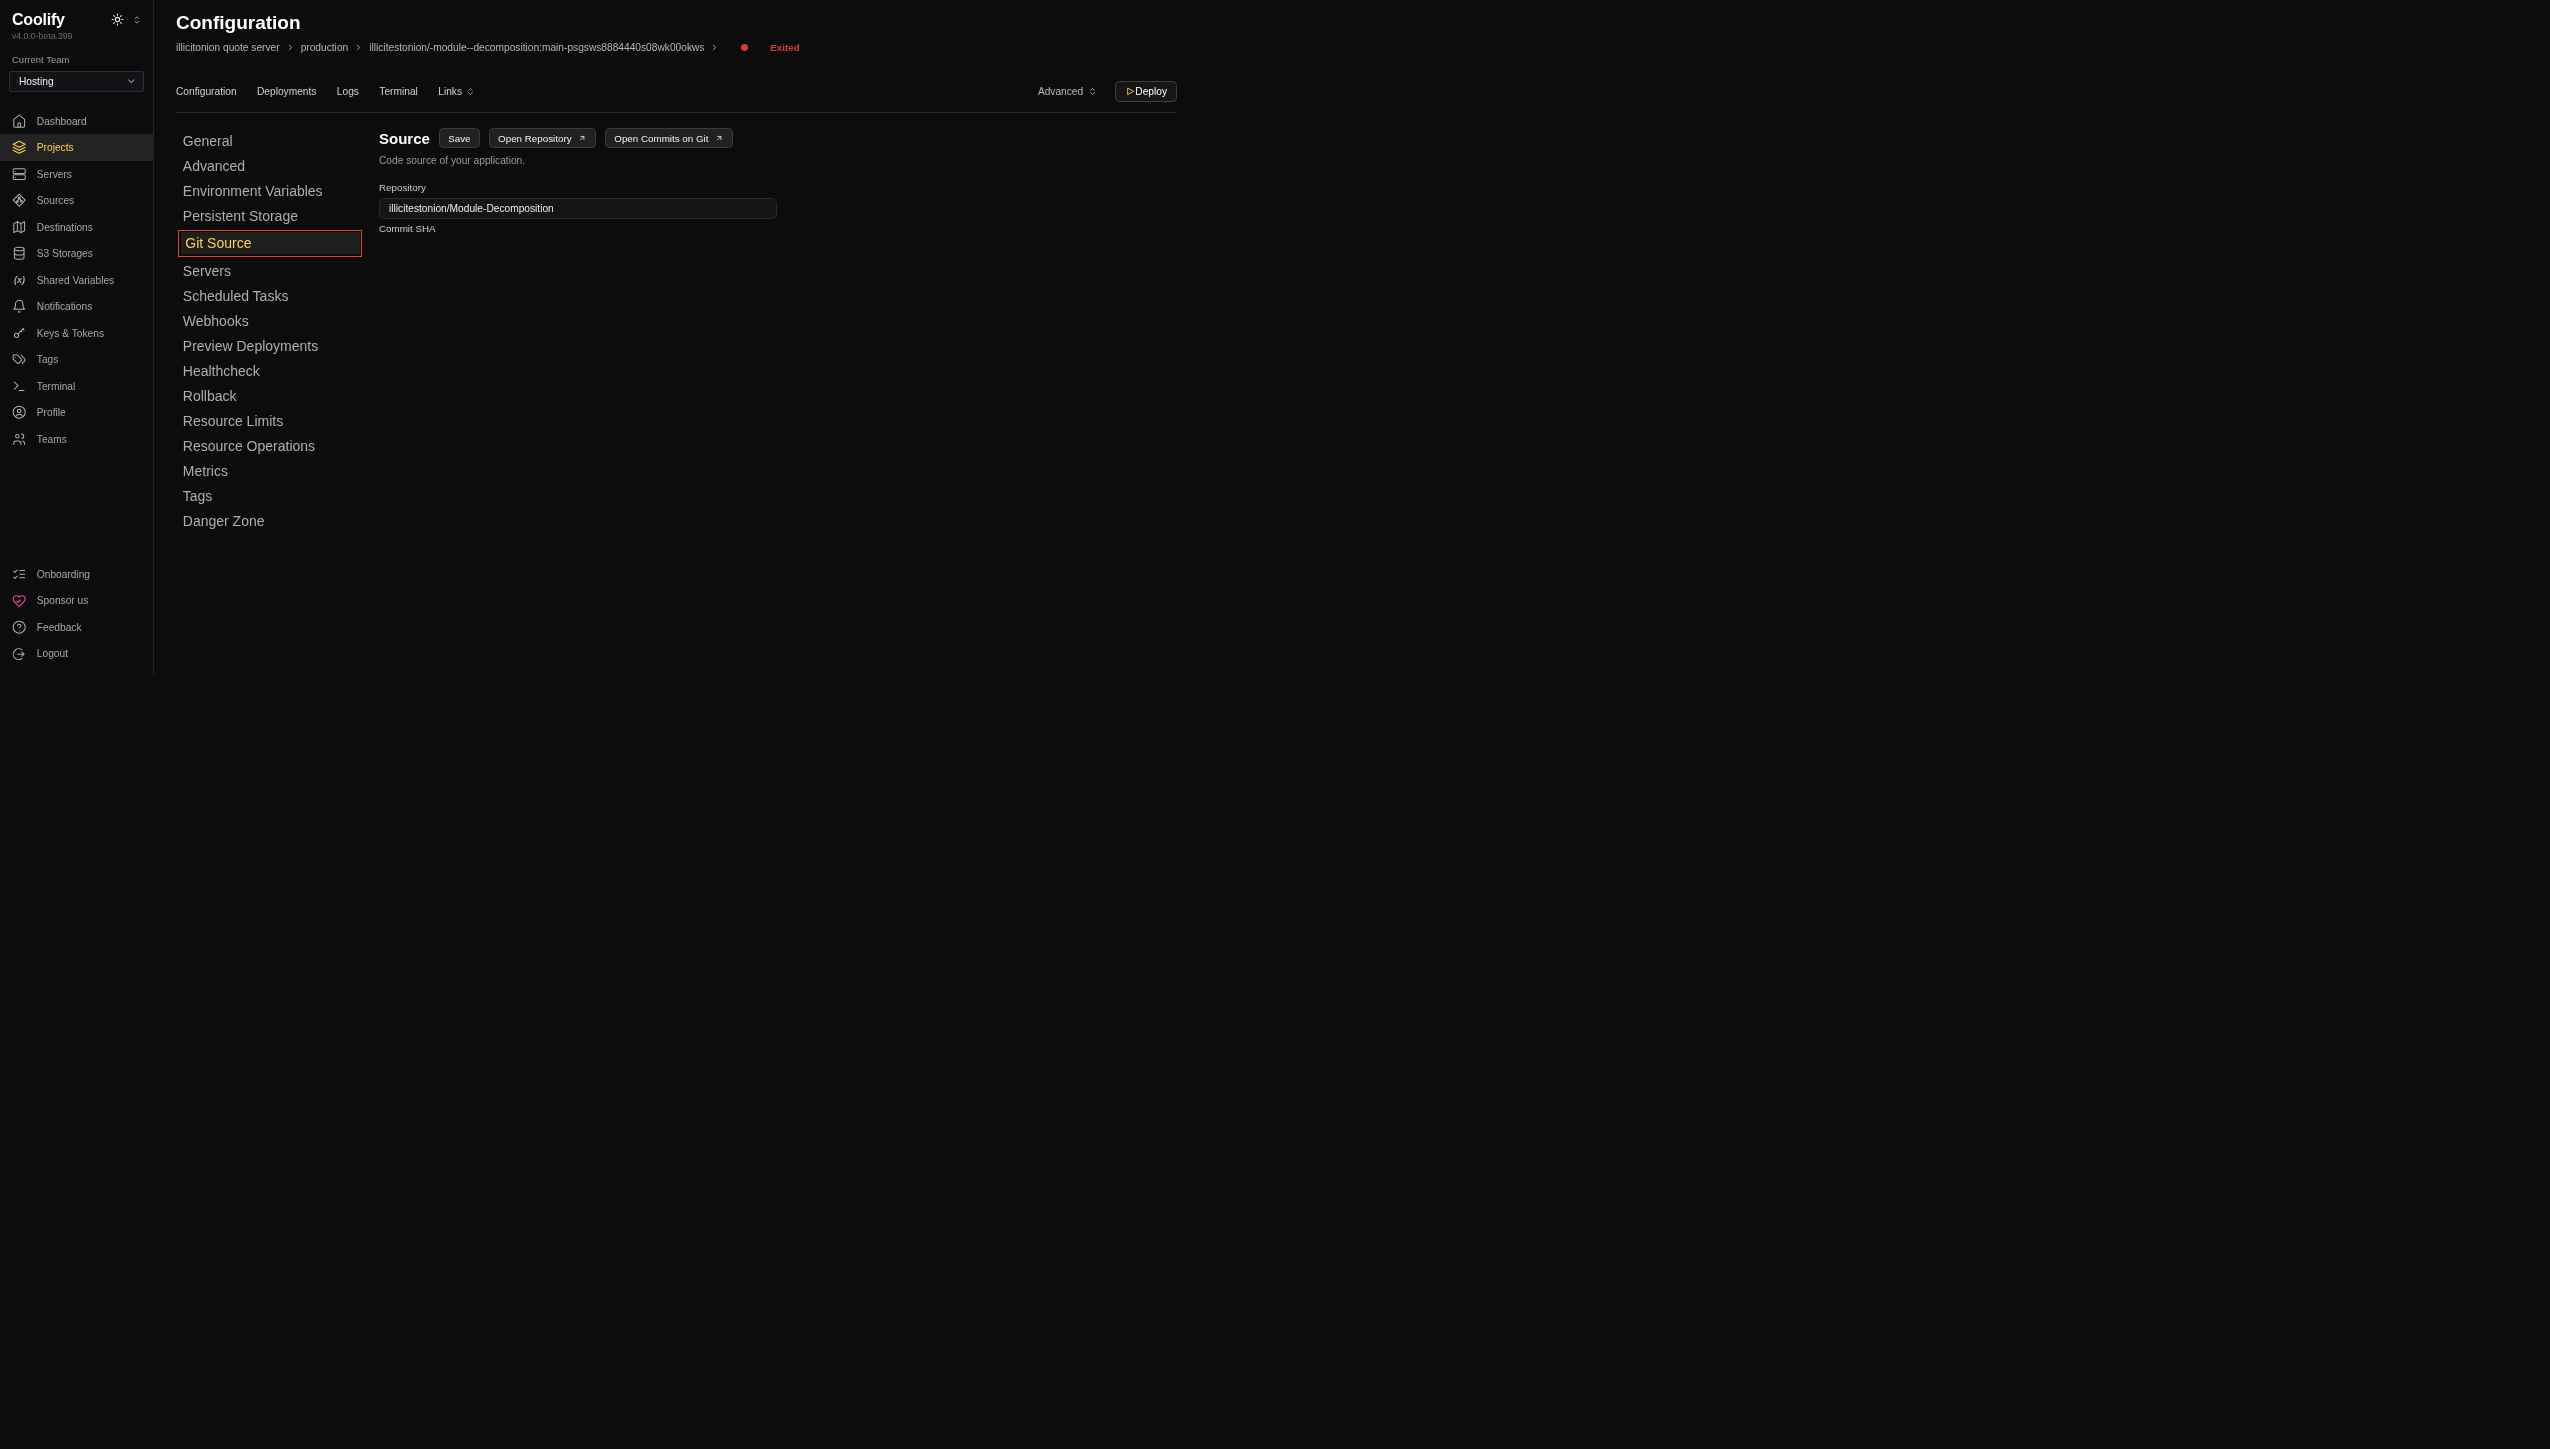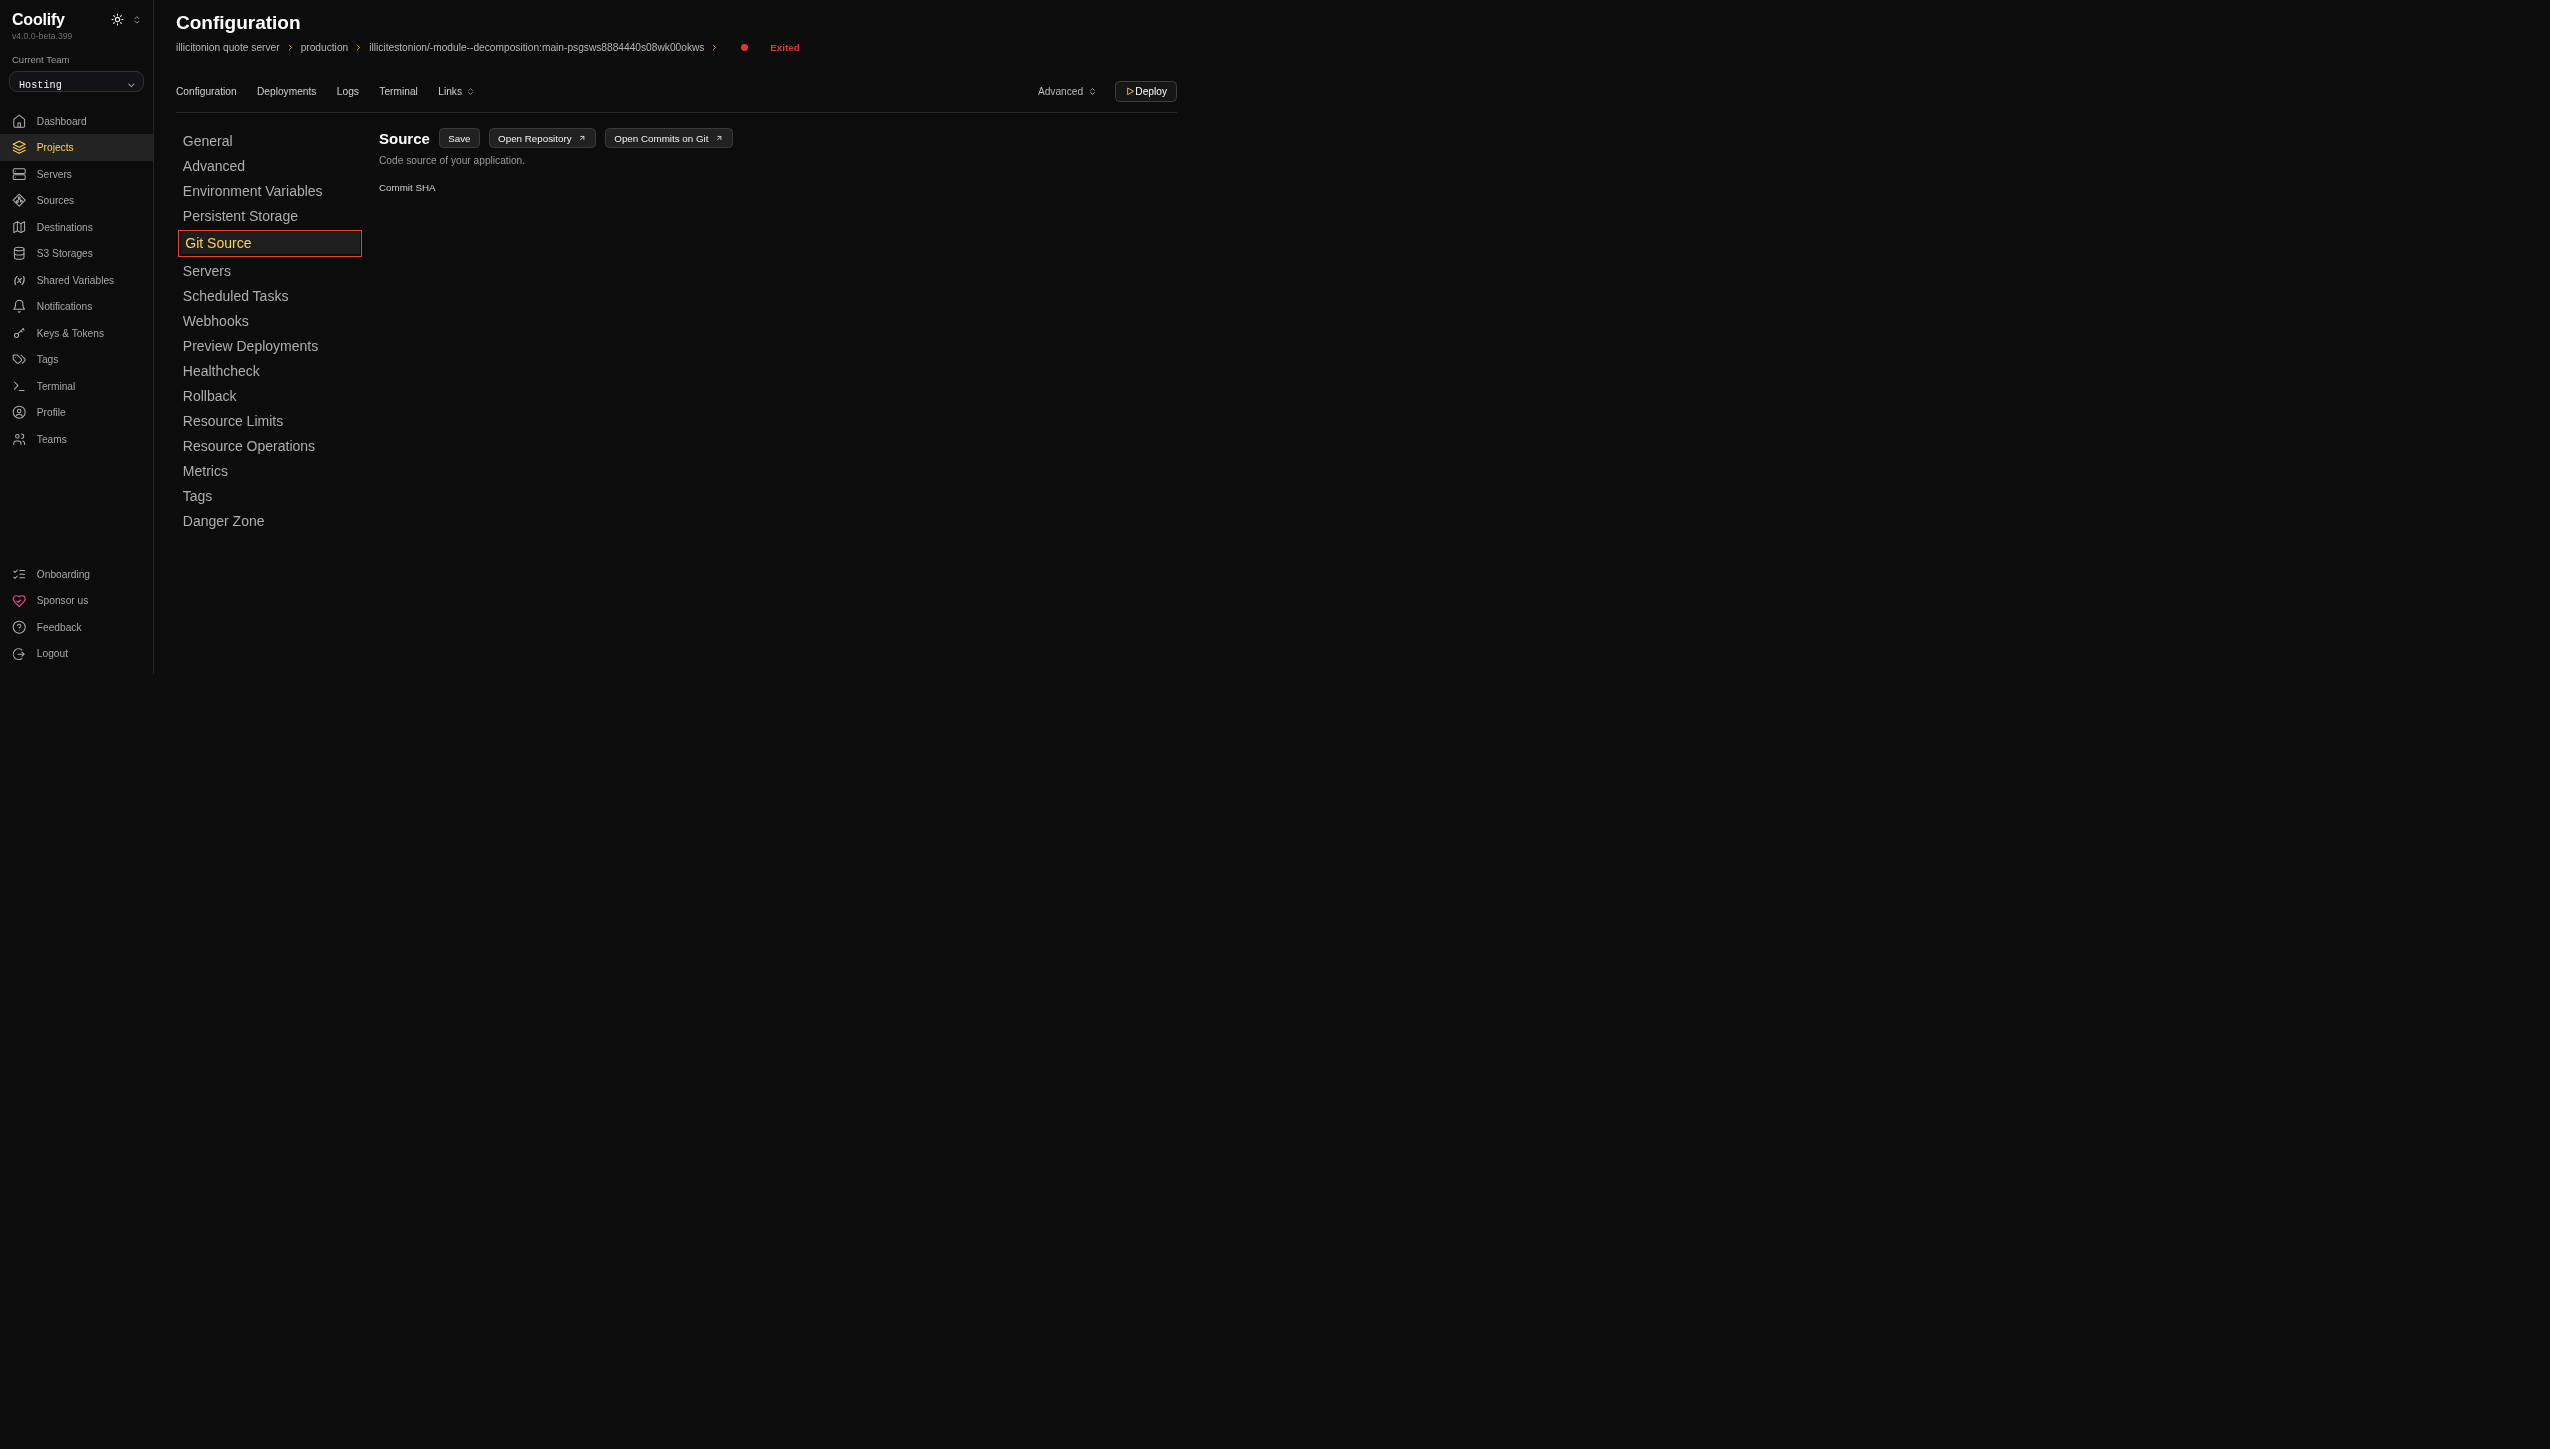--- a/index.html
+++ b/index.html
@@ -13,22 +13,22 @@
   .sidebar { width:154px; min-width:154px; border-right:0.8px solid #242424;
     display:flex; flex-direction:column; padding:10.6px 0 6.8px; background:#0c0c0c; }
   .logo-row { display:flex; align-items:center; padding:0 11.3px 0 12px; }
   .logo { font-size:16px; font-weight:800; color:#ffffff; letter-spacing:-0.2px; cursor:pointer; }
   .logo-icons { margin-left:auto; display:flex; align-items:center; gap:8.3px; }
   .icon-btn { color:#f0f0f0; cursor:pointer; }
   .icon-btn.dim { color:#8f96a3; }
   .version { padding-left:12px; margin-top:2.3px; font-size:8.7px; color:#6e6e6e; }
   .team-label { padding-left:12px; margin-top:13px; font-size:9.5px; color:#9b9b9b; }
   .team-select { margin:6px 9px 0; height:21px; background:#131317; border:0.8px solid #2e2f36;
-    border-radius:8px; display:flex; align-items:flex-end; padding:0 6.8px 0 9px;
-    font-size:10.2px; color:#f2f2f2; cursor:pointer;font-family:Liberation Mono, monospace; }
+    border-radius:2px; display:flex; align-items:center; padding:0 6.8px 0 9px;
+    font-size:10.2px; color:#f2f2f2; cursor:pointer; }
   .team-select .chev { margin-left:auto; color:#8d94a6; }
 
   .nav { margin-top:16px; display:flex; flex-direction:column; }
   .nav-item { height:26.5px; display:flex; align-items:center; gap:9.8px; padding-left:12px;
     font-size:10.2px; color:#a7a7a7; cursor:pointer; }
   .nav-item .nicon { width:15px; height:15px; display:flex; align-items:center;
     justify-content:center; color:#aeaeae; flex:none; }
   .nav-item.active { background:#232323; color:#fbd24e; }
   .nav-item.active .nicon { color:#fbd24e; }
   .nicon.txt { font-size:9px; font-weight:700; font-style:italic; }
@@ -410,20 +410,24 @@
                 <svg width="8.3" height="8.3" viewBox="0 0 24 24" fill="none" stroke="currentColor" stroke-width="2.4" stroke-linecap="round" stroke-linejoin="round">
                   <path d="M7 17 17 7"></path>
                   <path d="M8 7h9v9"></path>
                 </svg>
               </span>
           </button>
         </div>
         <div class="panel-sub">Code source of your application.</div>
 
         <div class="fields-row">
+          <div class="repo-field">
+            <label class="field-label">Repository</label>
+            <input class="input" readonly="" value="illicitestonion/Module-Decomposition" style="">
+          </div>
         </div>
 
         <div class="sha-field">
           <label class="field-label">Commit SHA</label>
         </div>
       </section>
     </div>
   </main>
 </div>
 

